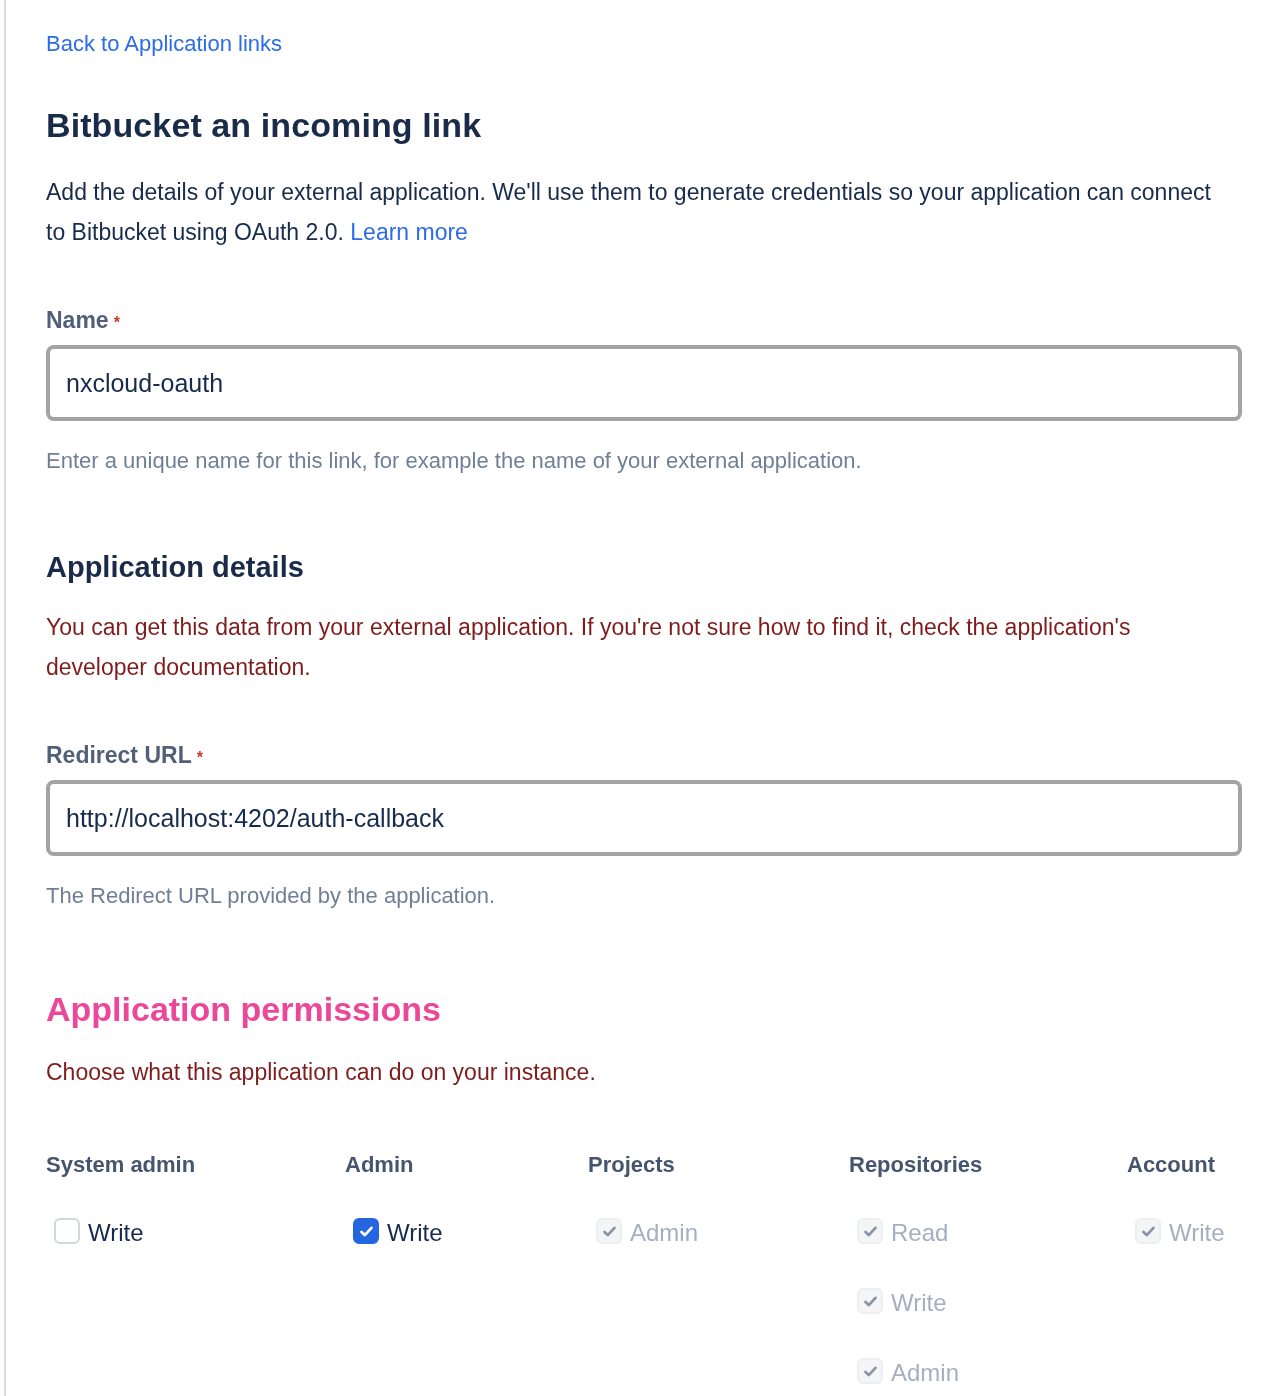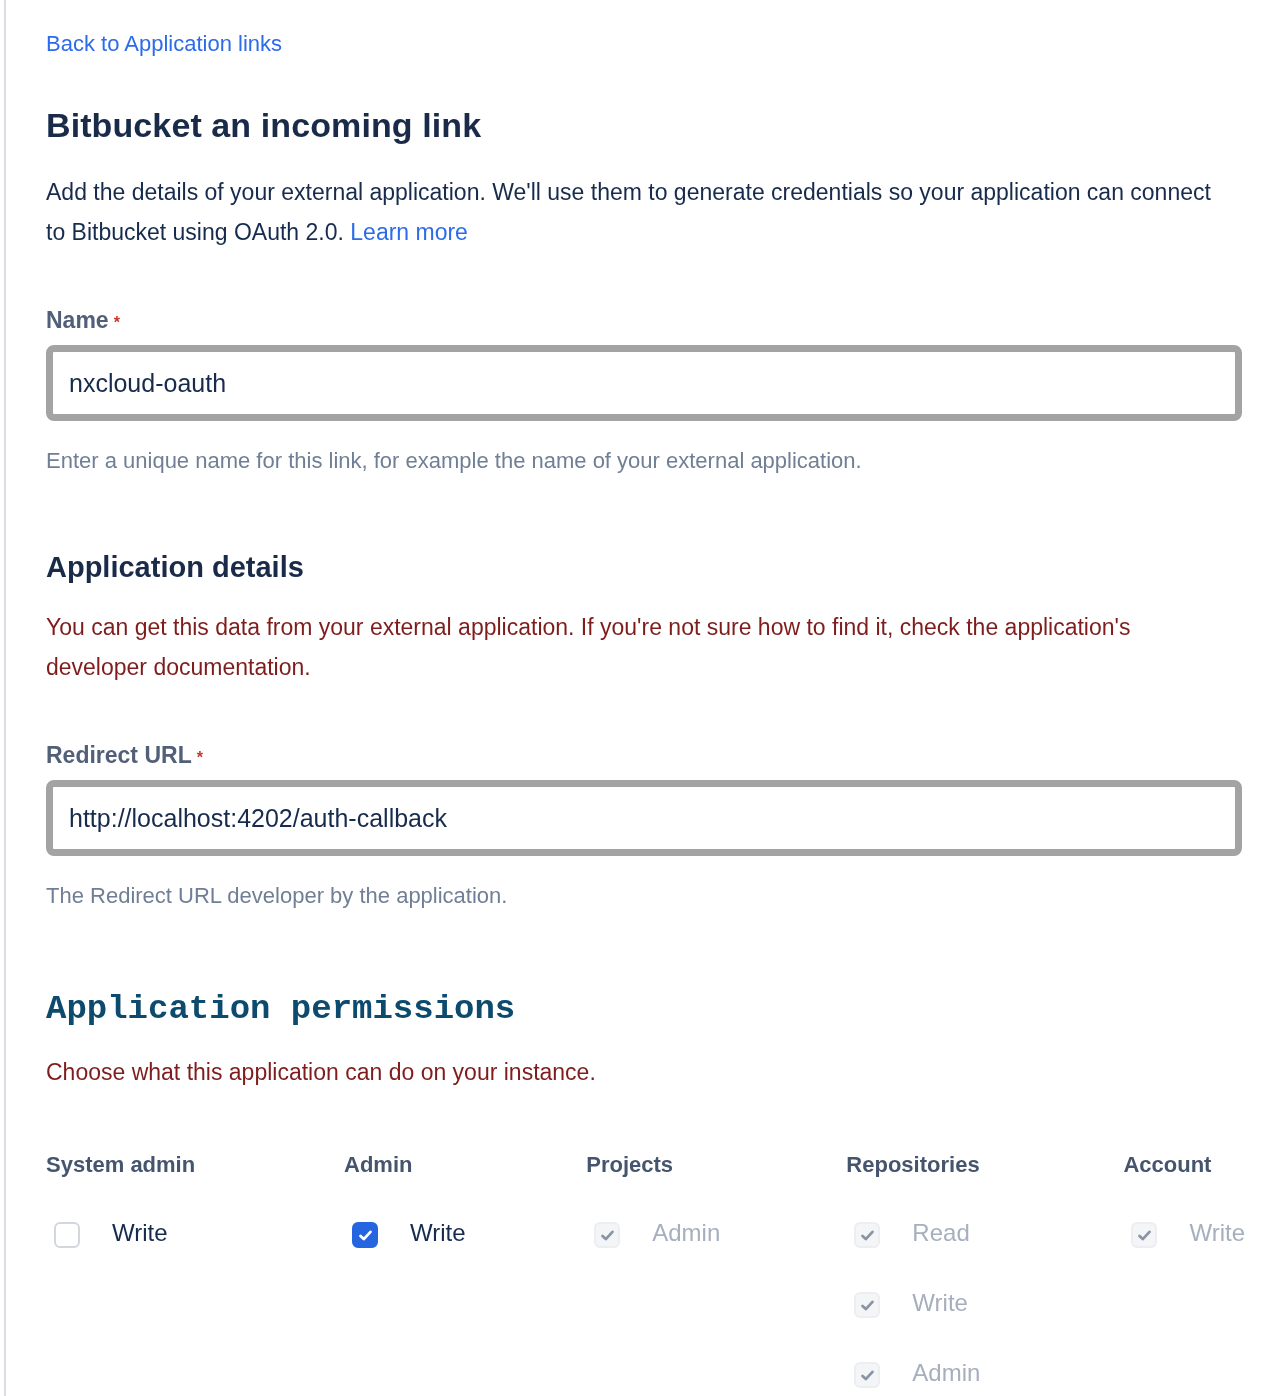--- a/index.html
+++ b/index.html
@@ -62,21 +62,21 @@
   .required {
     color: #C9372C;
     font-weight: 700;
     margin-left: 5px;
   }
   .text-input {
     display: block;
     margin-top: 11px;
     width: 1196px;
     height: 76px;
-    border: 7px solid #a3a3a3;
+    border: 4px solid #a3a3a3;
     border-radius: 8px;
     padding: 0 16px;
     font-family: "Liberation Sans", sans-serif;
     font-size: 25px;
     color: #172B4D;
     background: #ffffff;
     outline: none;
   }
   .helper-text {
     margin-top: 26px;
@@ -89,22 +89,21 @@
     font-size: 29px;
     line-height: 36px;
     font-weight: 700;
     color: #1A2B4A;
   }
   h1.section-title-lg {
     margin-top: 78px;
     font-size: 34px;
     line-height: 42px;
     font-weight: 700;
-    color: #0c4a6e;
-    font-family: Liberation Mono, monospace;
+    color: #ec4899;
   }
   p.section-desc {
     margin-top: 22px;
     font-size: 23px;
     line-height: 40px;
     color: #7f1d1d;
     max-width: 1180px;
   }
   
   .perm-grid {
@@ -119,22 +118,22 @@
   .perm-col-4 { width: auto; }
   .perm-header {
     font-size: 22px;
     line-height: 26px;
     font-weight: 700;
     color: #45556E;
     margin-bottom: 28px;
   }
   .perm-item {
     display: flex;
-    align-items: flex-end;
-    gap: 32px;
+    align-items: flex-start;
+    gap: 8px;
     margin-bottom: 38px;
     padding-left: 8px;
     cursor: pointer;
     margin-top: 40px;
   }
   .perm-item:last-child { margin-bottom: 0; }
   .checkbox {
     width: 26px;
     height: 26px;
     border-radius: 6px;
@@ -186,21 +185,21 @@
     </div>
 
     <h2 class="section-title">Application details</h2>
     <p class="section-desc">You can get this data from your external application. If you're not sure how to find it, check the application's developer documentation.</p>
 
     <div class="field-group">
       <div>
         <span class="field-label">Redirect URL</span><span class="required">*</span>
       </div>
       <input class="text-input" type="text" value="http://localhost:4202/auth-callback" style="">
-      <div class="helper-text">The Redirect URL developer by the application.</div>
+      <div class="helper-text">The Redirect URL provided by the application.</div>
     </div>
 
     <h1 class="section-title-lg">Application permissions</h1>
     <p class="section-desc">Choose what this application can do on your instance.</p>
 
     <div class="perm-grid" id="perm-grid">
         <div class="perm-col perm-col-0">
           <div class="perm-header">System admin</div>
           <div class="perm-item">
             <div class="checkbox unchecked"></div>

